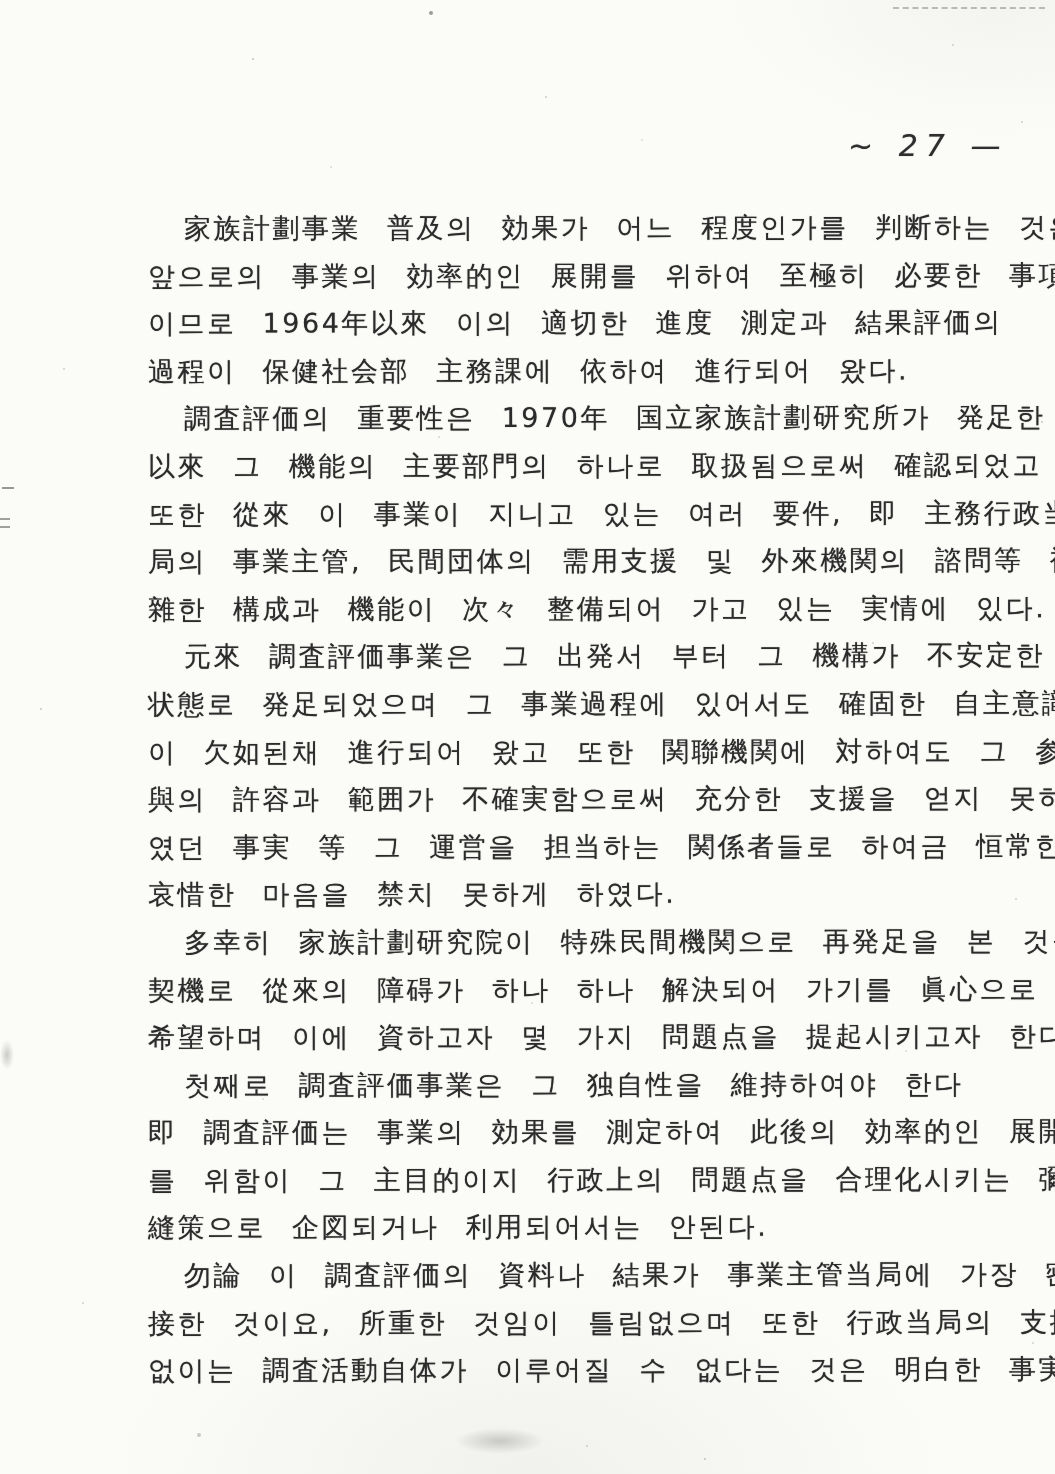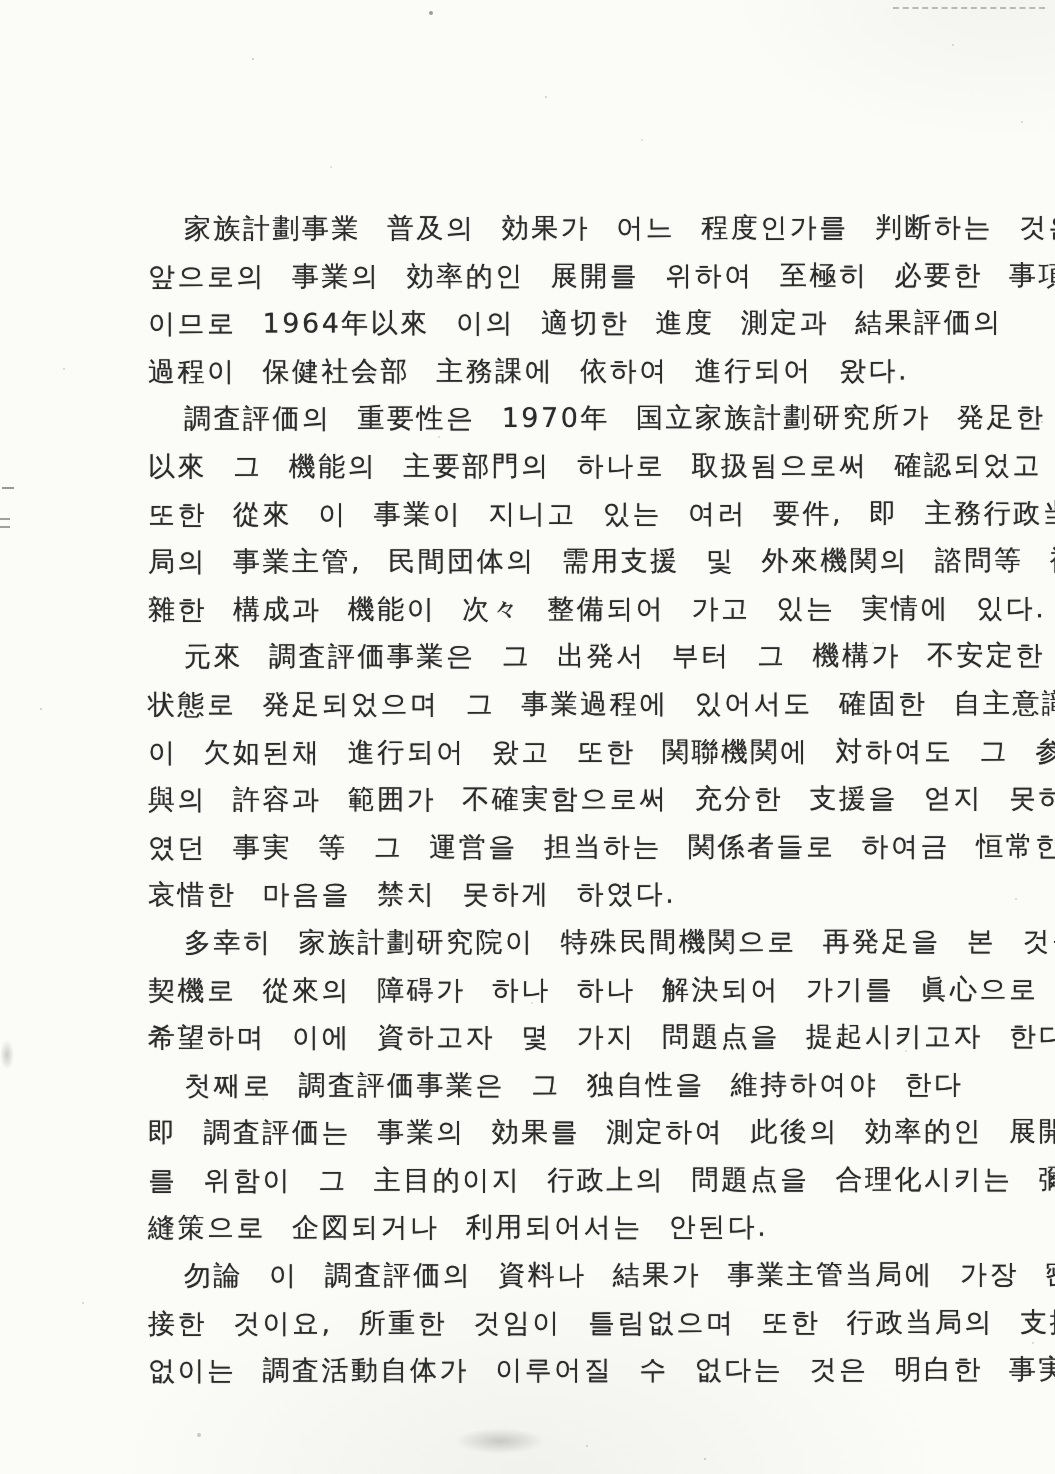--- a/index.html
+++ b/index.html
@@ -136,20 +136,21 @@
 
 <div class="page">
 
   <div class="artifact-topline"></div>
   <div class="artifact-margin-dash"></div>
   <div class="artifact-margin-equal"></div>
   <div class="artifact-bottom-smudge"></div>
   <div class="artifact-left-smudge"></div>
   <div class="specks"></div>
 
+  <div class="page-number">~ 27 —</div>
 
   <div class="doc-body">
     <div class="line indent">家族計劃事業  普及의  効果가  어느  程度인가를  判断하는  것은</div>
     <div class="line">앞으로의  事業의  効率的인  展開를  위하여  至極히  必要한  事項</div>
     <div class="line">이므로  1964年以來  이의  適切한  進度  測定과  結果評価의</div>
     <div class="line">過程이  保健社会部  主務課에  依하여  進行되어  왔다.</div>
     <div class="line indent">調査評価의  重要性은  1970年  国立家族計劃研究所가  発足한</div>
     <div class="line">以來  그  機能의  主要部門의  하나로  取扱됨으로써  確認되었고</div>
     <div class="line">또한  從來  이  事業이  지니고  있는  여러  要件,  即  主務行政当</div>
     <div class="line">局의  事業主管,  民間団体의  需用支援  및  外來機関의  諮問等  複</div>

